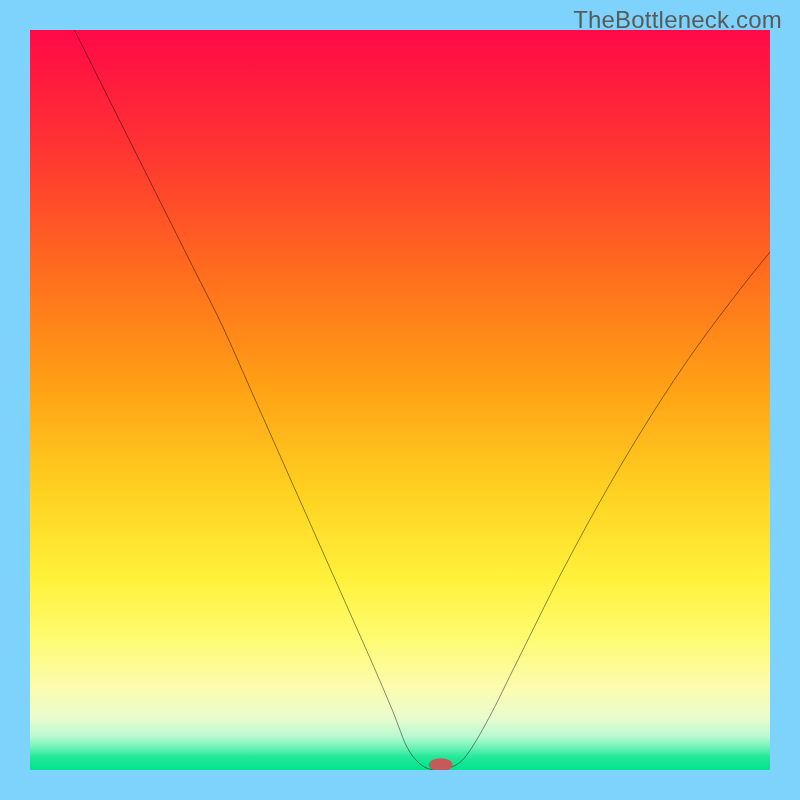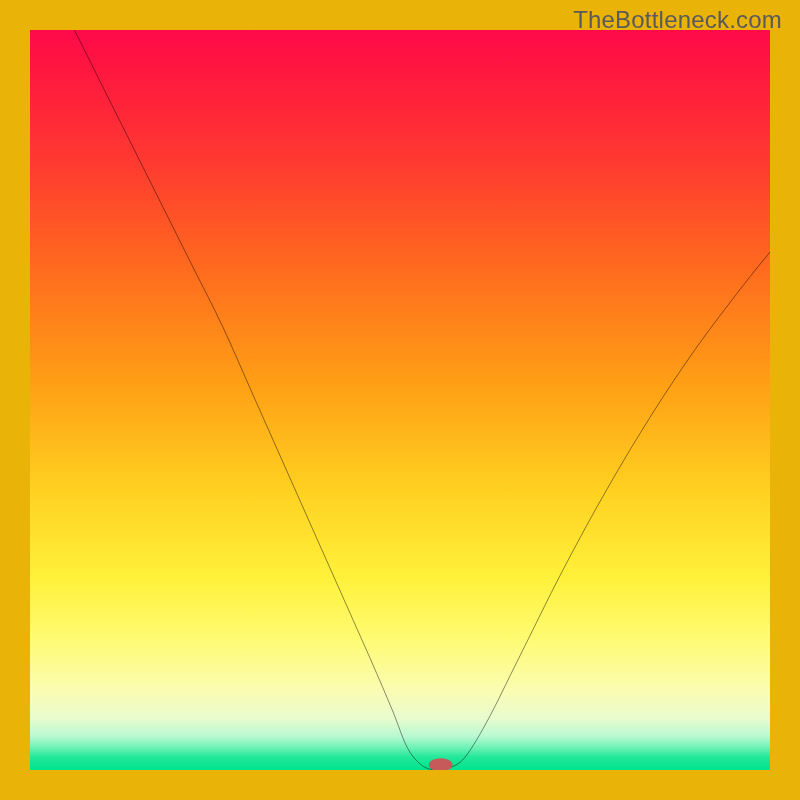--- a/index.html
+++ b/index.html
@@ -8,21 +8,21 @@
     width: 800px;
     height: 800px;
     background: #000;
     overflow: hidden;
     font-family: Arial, Helvetica, sans-serif;
   }
   .frame {
     position: relative;
     width: 800px;
     height: 800px;
-    background: #eab308;
+    background: #7dd3fc;
   }
   .watermark {
     position: absolute;
     top: 6px;
     right: 18px;
     color: #5a5a5a;
     font-size: 24px;
     font-weight: 500;
     letter-spacing: 0.2px;
     z-index: 10;

